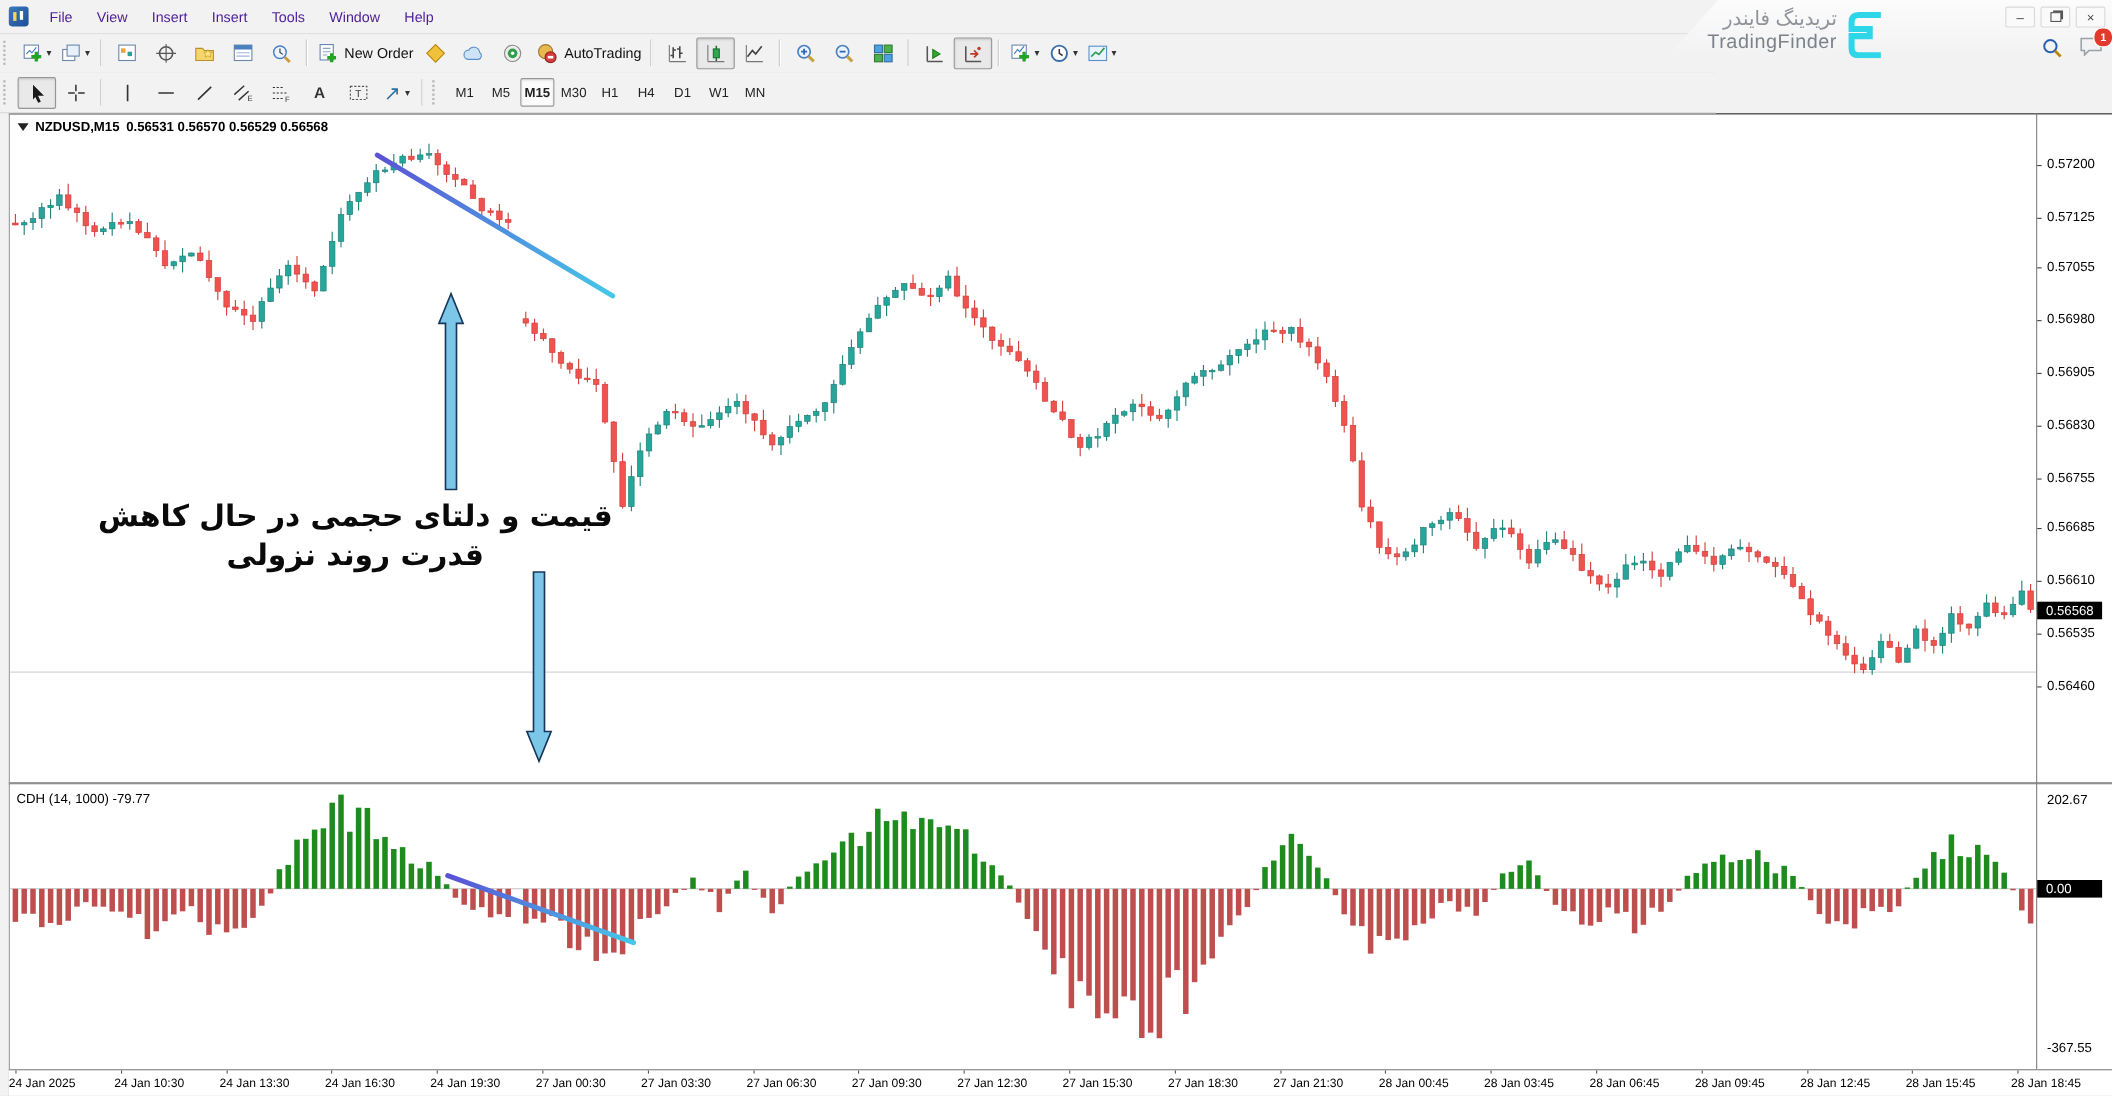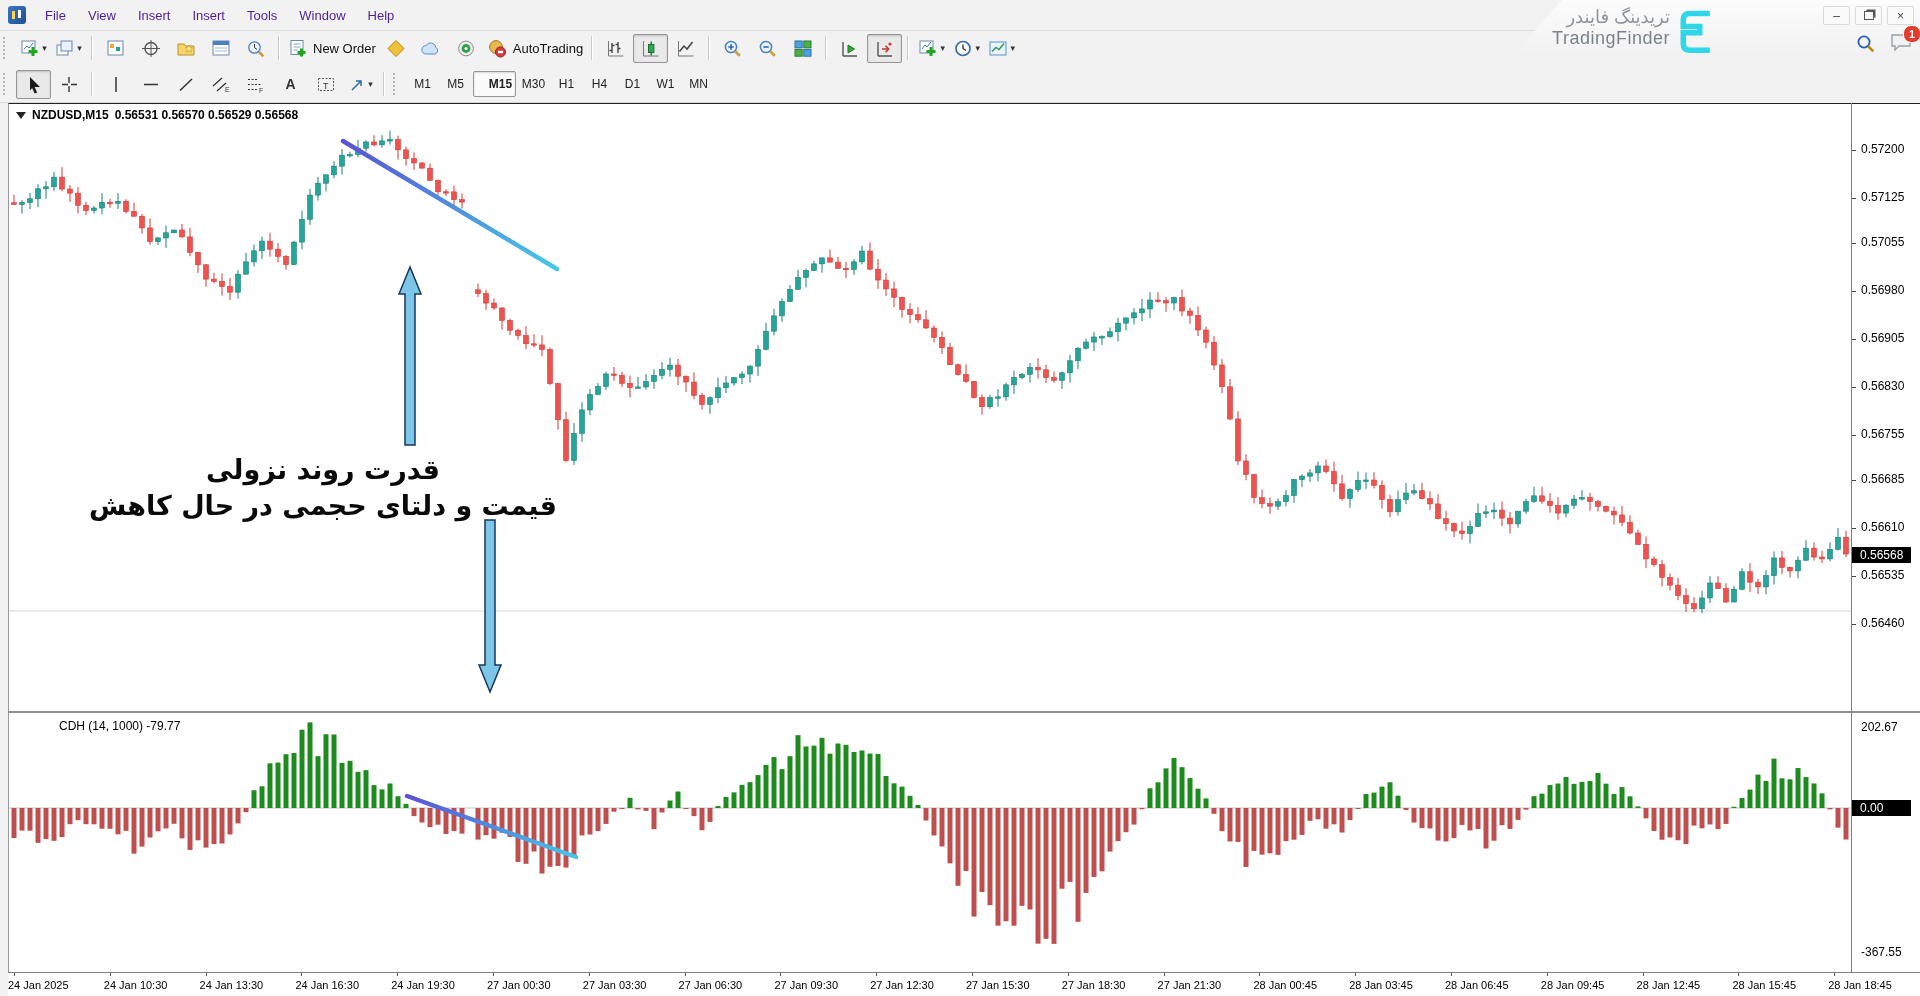--- a/index.html
+++ b/index.html
@@ -18,41 +18,41 @@
   .grip{width:6px;height:22px;border-left:2px dotted #b5b5b5;margin:0 5px 0 3px;}
   .tb-sep{width:1px;height:24px;background:#c9c9c9;border-right:1px solid #fff;margin:0 5px;}
   .tb-btn{display:flex;align-items:center;justify-content:center;height:27px;min-width:29px;border:1px solid transparent;border-radius:2px;background:transparent;padding:0 2px;cursor:default;}
   .tb-btn.active{border-color:#969696;background:#e9e9e9;box-shadow:inset 0 1px 2px rgba(0,0,0,.18);}
   .tb-btn .caret{font-size:9px;color:#333;margin-left:2px;}
   .tb-label{font-size:13px;color:#111;margin-left:5px;white-space:nowrap;}
   .glyph{font-size:14px;color:#333;font-weight:bold;}
 
   
   .tf-btn{min-width:29px;height:24px;display:flex;align-items:center;justify-content:center;font-size:12px;color:#222;border:1px solid transparent;border-radius:2px;margin:0 1px;cursor:default;}
-  .tf-btn.active{border-color:#969696;background:#fbfbfb;box-shadow:inset 0 1px 2px rgba(0,0,0,.15);font-weight:bold;padding-left:12px;}
+  .tf-btn.active{border-color:#969696;background:#fbfbfb;box-shadow:inset 0 1px 2px rgba(0,0,0,.15);font-weight:bold;}
 
   
   #brand{position:absolute;top:0;right:0;width:410px;height:58px;background:linear-gradient(180deg,#fcfcfc,#f1f1f1);clip-path:polygon(52px 0,100% 0,100% 100%,0 100%);z-index:10;}
   #brand-text{position:absolute;top:7px;right:250px;text-align:right;line-height:21px;}
   #brand-fa{font-size:18px;color:#8f949b;font-family:Liberation Sans, sans-serif;}
   #brand-en{font-size:18px;color:#7c828a;letter-spacing:.5px;}
   #brand-glyph{position:absolute;top:9px;right:204px;}
   #win-controls{position:absolute;top:6px;right:6px;display:flex;gap:5px;}
   .wctl{width:25px;height:17px;display:flex;align-items:center;justify-content:center;font-size:12px;color:#444;border:1px solid #d9d9d9;background:#fafafa;border-radius:2px;}
   #restore-glyph{width:8px;height:7px;border:1px solid #555;box-shadow:2px -2px 0 -0.5px #555;}
   #quick-icons{position:absolute;top:32px;right:8px;display:flex;gap:14px;align-items:center;}
   #chat-wrap{position:relative;}
   #notif-badge{position:absolute;top:-7px;right:-9px;min-width:16px;height:16px;border-radius:8px;background:#e23b2e;color:#fff;font-size:10px;display:flex;align-items:center;justify-content:center;border:1px solid #fff;font-weight:bold;}
 
   
   #chart-frame{position:absolute;left:8px;top:103px;width:1912px;height:893px;background:#fff;border-top:1px solid #222;border-left:1px solid #9a9a9a;box-sizing:border-box;z-index:1;}
   #plot{position:absolute;left:0;top:0;z-index:2;pointer-events:none;}
   #chart-title{position:absolute;left:16px;top:108px;z-index:4;font-size:12px;font-weight:bold;color:#000;display:flex;align-items:center;gap:6px;}
   #collapse-tri{width:0;height:0;border-left:5px solid transparent;border-right:5px solid transparent;border-top:7px solid #222;}
-  #ind-label{position:absolute;left:15px;top:719px;z-index:4;font-size:12px;color:#000;margin-left:44px;}
+  #ind-label{position:absolute;left:15px;top:719px;z-index:4;font-size:12px;color:#000;}
   #annotation{position:absolute;left:88px;top:452px;width:470px;z-index:4;text-align:center;direction:rtl;font-family:"DejaVu Sans",sans-serif;font-weight:bold;font-size:27px;line-height:36px;color:#0a0a0a;}
 
   
   #price-axis{position:absolute;left:1851px;top:103px;width:69px;height:869px;border-left:1px solid #7f7f7f;z-index:5;background:transparent;}
   .plabel{position:absolute;left:9px;font-size:12px;color:#000000;white-space:nowrap;}
   .ptick{position:absolute;left:0;width:4px;height:1px;background:#444;}
   .axis-box{position:absolute;left:0;width:59px;height:16px;background:#000;color:#fff;font-size:12px;line-height:16px;padding-left:8px;box-sizing:border-box;}
 
   
   #time-axis{position:absolute;left:8px;top:972px;width:1912px;height:24px;background:#fff;border-top:1px solid #7f7f7f;z-index:6;overflow:hidden;}
@@ -1051,22 +1051,22 @@
       <rect x="8" y="711" width="1912" height="2" fill="#8f8f8f"></rect>
     </svg>
 
   <div id="chart-title">
     <span id="collapse-tri"></span>
     <span>NZDUSD,M15</span>
     <span style="font-weight:bold;">0.56531 0.56570 0.56529 0.56568</span>
   </div>
 
   <div id="annotation">
+    <div>قیمت و دلتای حجمی در حال کاهش</div>
     <div>قدرت روند نزولی</div>
-    <div>قیمت و دلتای حجمی در حال کاهش</div>
   </div>
 
   <div id="ind-label">CDH (14, 1000) -79.77</div>
 
   <div id="price-axis">
     <div class="axis-box" id="cur-price-box" style="top: 443.821px;">0.56568</div>
     <div class="plabel" id="ind-max-label" style="top: 616.893px;">202.67</div>
     <div class="axis-box" id="ind-zero-box" style="top: 697px;">0.00</div>
     <div class="plabel" id="ind-min-label" style="top: 842.277px;">-367.55</div>
   <div class="ptick" style="top: 47px;"></div>

